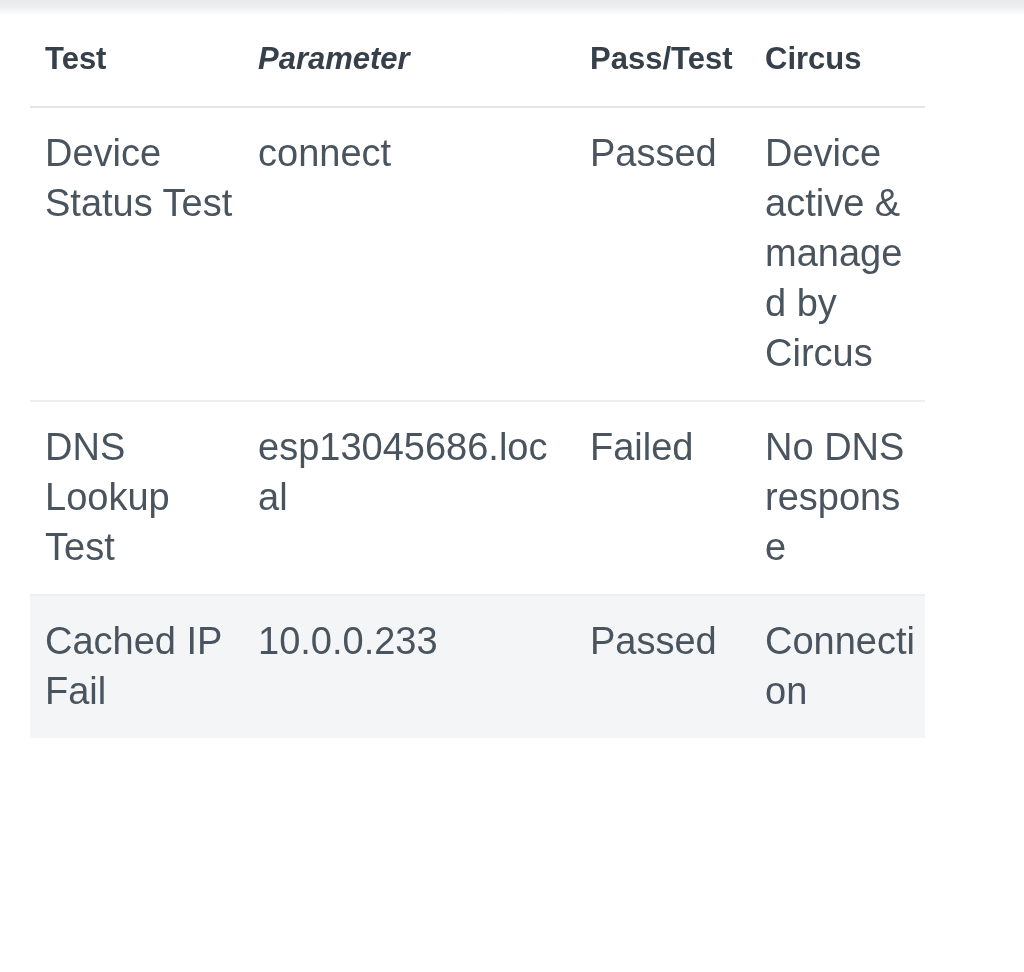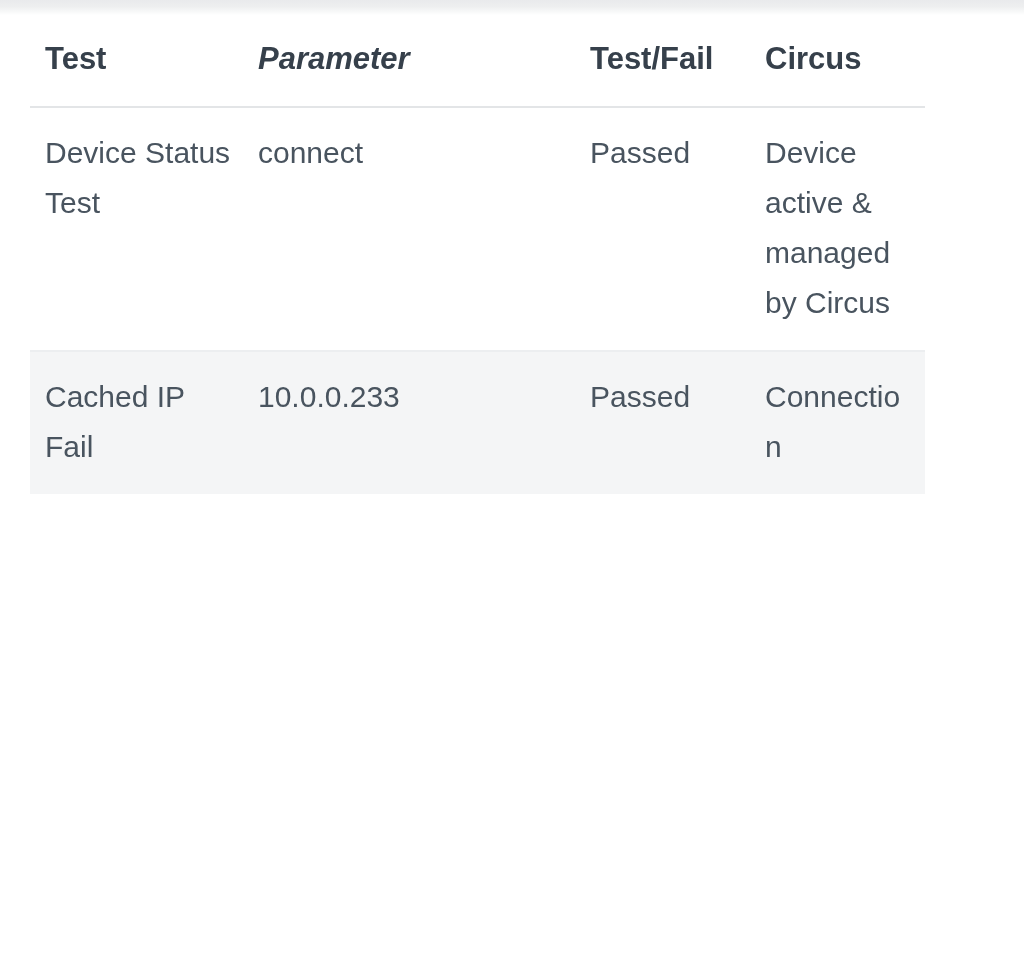--- a/index.html
+++ b/index.html
@@ -63,21 +63,21 @@
     border-bottom: 2px solid #e3e5e7;
     white-space: nowrap;
   }
   table.results thead th.th-test     { padding-left: 15px; }
   table.results thead th.th-param    { padding-left: 15px; font-style: italic; }
   table.results thead th.th-passfail { padding-left: 15px; }
   table.results thead th.th-output   { padding-left: 15px; }
 
   table.results tbody td {
     text-align: left;
-    font-size: 30px;
+    font-size: 38px;
     line-height: 50px;
     color: #49545f;
     font-weight: normal;
     vertical-align: top;
     padding: 20px 10px 22px 15px;
     border-bottom: 2px solid #eceef0;
     word-wrap: break-word;
     overflow-wrap: break-word;
   }
 
@@ -105,33 +105,39 @@
       <colgroup>
         <col class="c-test">
         <col class="c-param">
         <col class="c-passfail">
         <col class="c-output">
       </colgroup>
       <thead>
         <tr>
           <th class="th-test">Test</th>
           <th class="th-param">Parameter</th>
-          <th class="th-passfail">Test/Fail</th>
+          <th class="th-passfail">Pass/Test</th>
           <th class="th-output">Circus</th>
         </tr>
       </thead>
       <tbody>
 
         <tr>
           <td class="cell-test">Device Status Test</td>
           <td class="cell-param">connect</td>
           <td class="cell-status">Passed</td>
           <td class="cell-output">Device active &amp; managed by Circus</td>
         </tr>
 
+        <tr>
+          <td class="cell-test">DNS Lookup Test</td>
+          <td class="cell-param">esp13045686.local</td>
+          <td class="cell-status">Failed</td>
+          <td class="cell-output">No DNS response</td>
+        </tr>
 
         <tr class="zebra">
           <td class="cell-test">Cached IP Fail</td>
           <td class="cell-param">10.0.0.233</td>
           <td class="cell-status">Passed</td>
           <td class="cell-output">Connection</td>
         </tr>
 
 
       </tbody>

